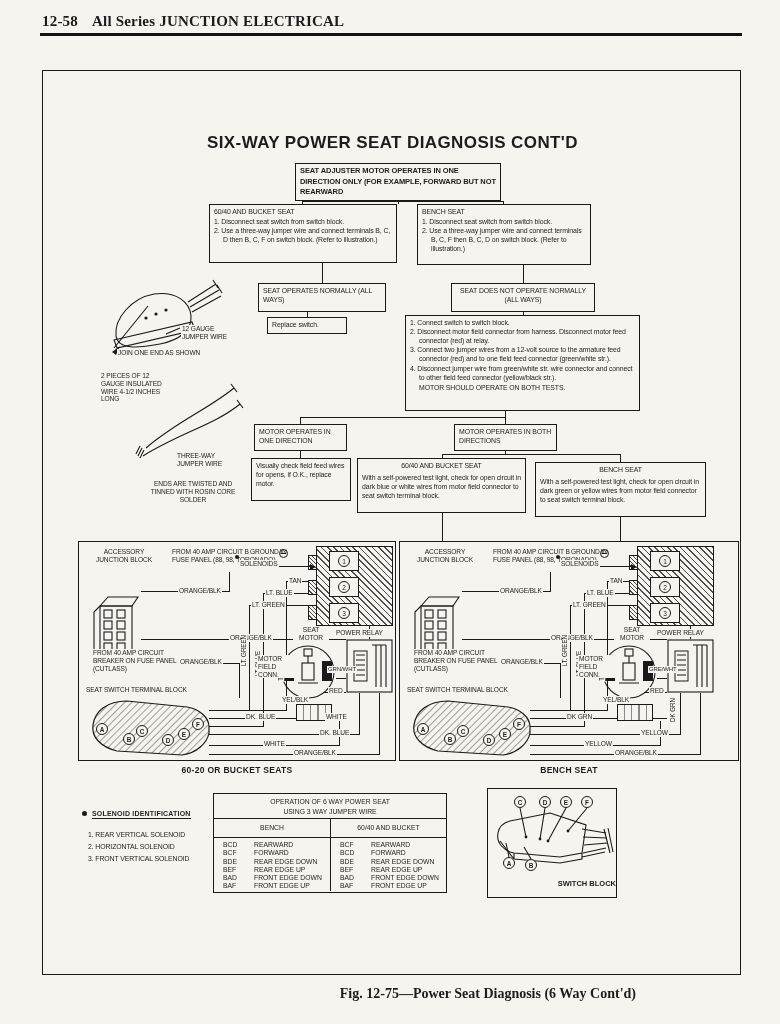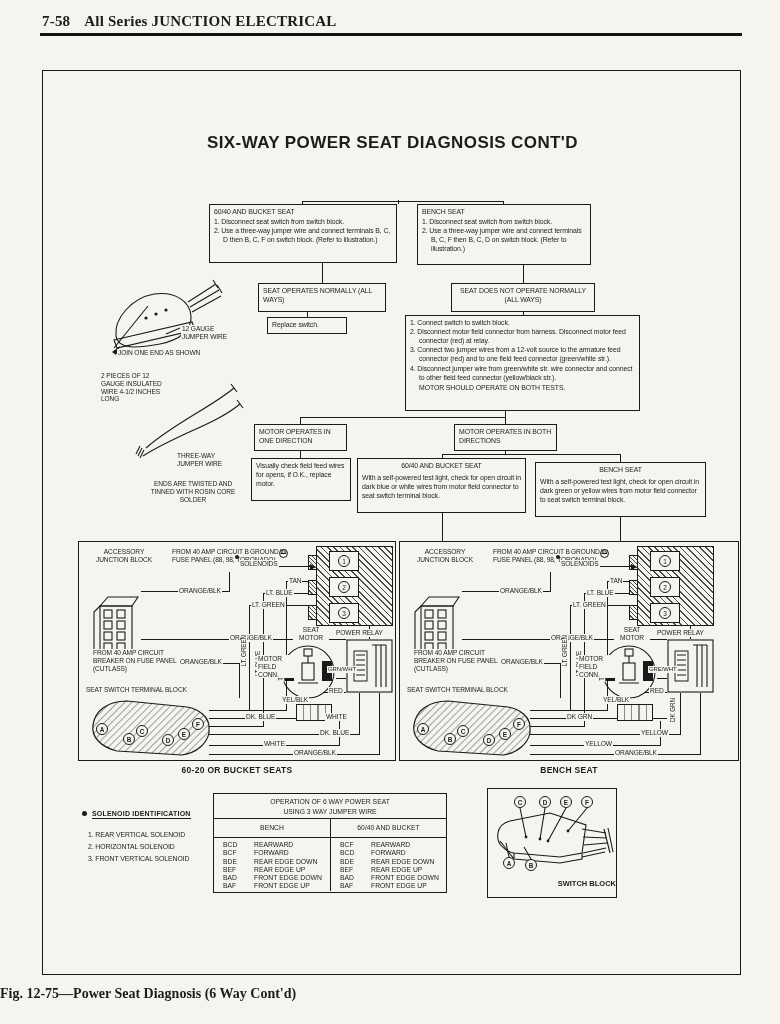--- a/index.html
+++ b/index.html
@@ -5,21 +5,21 @@
 *{margin:0;padding:0;box-sizing:border-box}
 html,body{background:#9a9a9a}
 .page{position:relative;width:780px;height:1024px;background:#f6f4ef;color:#1c1c1c;
   font-family:"Liberation Sans",sans-serif;overflow:hidden}
 
 .hdr{position:absolute;left:42px;top:13px;font-family:"Liberation Serif",serif;font-weight:bold;font-size:15px;letter-spacing:.2px}
 .hdr .num{margin-right:14px}
 .hdr-rule{position:absolute;left:40px;top:33px;width:702px;height:3px;background:#141414}
 .frame{position:absolute;left:42px;top:70px;width:699px;height:905px;border:1.6px solid #1a1a1a}
 .dtitle{position:absolute;left:42px;top:133px;width:701px;text-align:center;font-weight:bold;font-size:17px;letter-spacing:.4px}
-.fig-cap{position:absolute;left:0;top:986px;width:636px;text-align:left;font-family:"Liberation Serif",serif;font-weight:bold;font-size:14px}
+.fig-cap{position:absolute;left:0;top:986px;width:636px;text-align:right;font-family:"Liberation Serif",serif;font-weight:bold;font-size:14px}
 
 .fbox{position:absolute;border:1.3px solid #1a1a1a;font-size:6.9px;line-height:1.32;padding:2px 4px;letter-spacing:-.1px}
 .fbold{font-weight:bold;font-size:7.5px;line-height:1.4}
 .bt{margin-bottom:1px}
 .ctitle{text-align:center;margin-bottom:3px}
 .step{padding-left:9px;text-indent:-9px}
 .res{padding-left:9px;margin-top:1px}
 .wire{position:absolute;background:#1a1a1a}
 
 .lbl{position:absolute;font-size:6.6px;line-height:1.18;background:#f6f4ef;padding:0 1px;white-space:nowrap;letter-spacing:-.1px}
@@ -61,21 +61,21 @@
 .sb-cap{position:absolute;left:0;top:90px;width:100%;text-align:right;font-weight:bold;font-size:7.5px}
 svg{position:absolute;overflow:visible}
 .ink{stroke:#1a1a1a;fill:none;stroke-width:1.1}
 </style>
 </head>
 <body>
 
 <div class="page">
 
   <div class="hdr">
-    <span class="num">7-58</span><span>All Series JUNCTION ELECTRICAL</span>
+    <span class="num">12-58</span><span>All Series JUNCTION ELECTRICAL</span>
   </div>
   <div class="hdr-rule"></div>
 
   <div class="frame"></div>
   <div class="dtitle">SIX-WAY POWER SEAT DIAGNOSIS CONT'D</div>
 
   <div class="wire" style="left:398px;top:200px;width:1.4px;height:4px"></div>
   <div class="wire" style="left:302px;top:201px;width:202px;height:1.4px"></div>
   <div class="wire" style="left:302px;top:201px;width:1.4px;height:4px"></div>
   <div class="wire" style="left:503px;top:201px;width:1.4px;height:4px"></div>
@@ -88,20 +88,21 @@
   <div class="wire" style="left:300px;top:417px;width:1.4px;height:7px"></div>
   <div class="wire" style="left:505px;top:417px;width:1.4px;height:7px"></div>
   <div class="wire" style="left:300px;top:451px;width:1.4px;height:7px"></div>
   <div class="wire" style="left:505px;top:451px;width:1.4px;height:3px"></div>
   <div class="wire" style="left:442px;top:454px;width:179px;height:1.4px"></div>
   <div class="wire" style="left:442px;top:454px;width:1.4px;height:5px"></div>
   <div class="wire" style="left:620px;top:454px;width:1.4px;height:8px"></div>
   <div class="wire" style="left:442px;top:513px;width:1.4px;height:28px"></div>
   <div class="wire" style="left:620px;top:517px;width:1.4px;height:24px"></div>
 
+  <div class="fbox fbold" style="left:295px;top:163px;width:206px;height:38px">SEAT ADJUSTER MOTOR OPERATES IN ONE DIRECTION ONLY (FOR EXAMPLE, FORWARD BUT NOT REARWARD</div>
 
   <div class="fbox" style="left:209px;top:204px;width:188px;height:59px">
     <div class="bt">60/40 AND BUCKET SEAT</div>
     <div class="step">1. Disconnect seat switch from switch block.</div>
     <div class="step">2. Use a three-way jumper wire and connect terminals B, C, D then B, C, F on switch block. (Refer to illustration.)</div>
   </div>
 
   <div class="fbox" style="left:417px;top:204px;width:174px;height:61px">
     <div class="bt">BENCH SEAT</div>
     <div class="step">1. Disconnect seat switch from switch block.</div>

